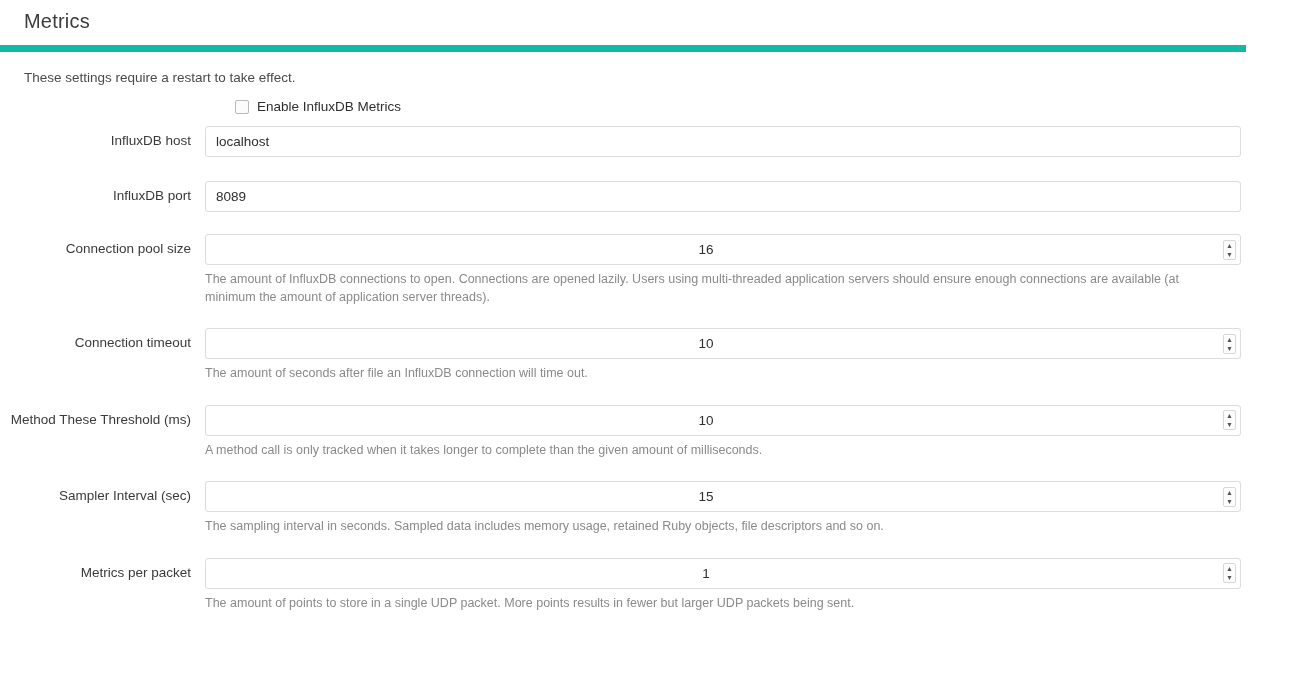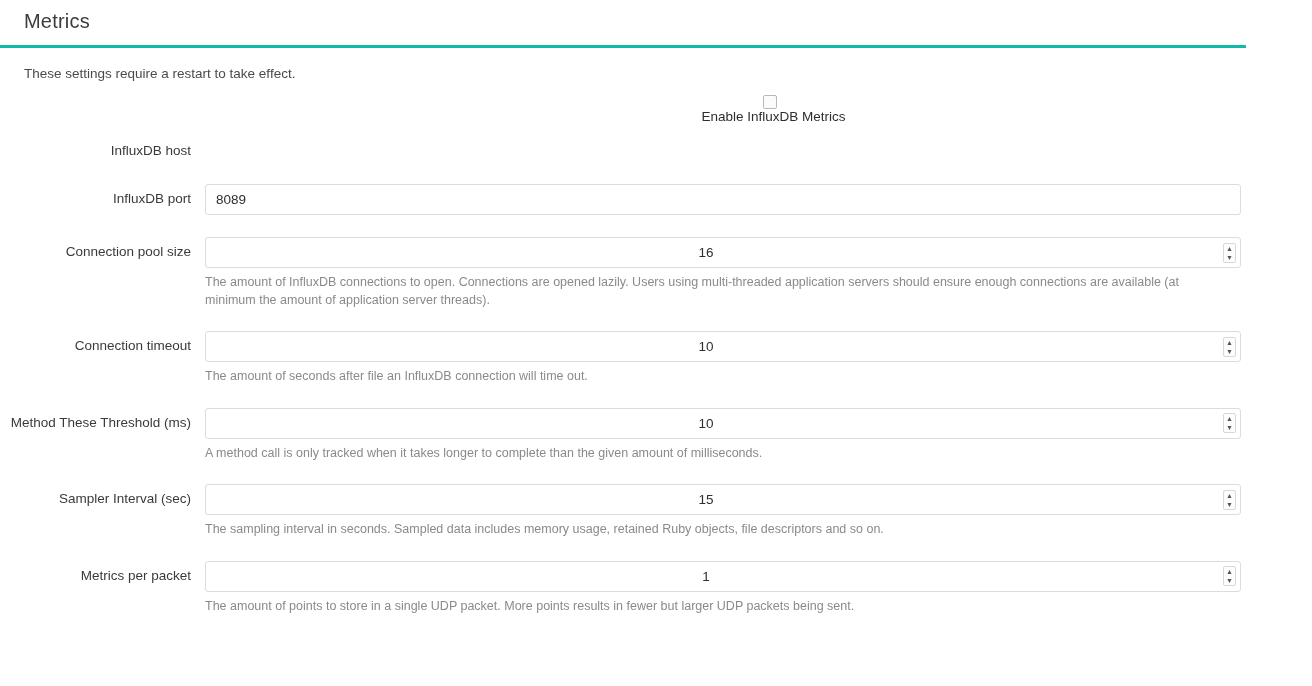--- a/index.html
+++ b/index.html
@@ -18,21 +18,21 @@
     height: 686px;
     padding: 0;
     position: relative;
   }
   .page-title {
     font-size: 20px;
     font-weight: 400;
     color: #3c3c3c;
     margin: 0;
     padding: 10px 0 12px 24px;
-    border-bottom: 3px solid #14b8a6;
+    border-bottom: 7px solid #14b8a6;
     width: 1246px;
     margin-left: 0;
     letter-spacing: 0.2px;
   }
   .intro {
     font-size: 13.5px;
     color: #4a4a4a;
     padding: 18px 0 0 24px;
   }
   .form {
@@ -56,21 +56,20 @@
   .form-control {
     flex: 1;
     padding-right: 42px;
     max-width: 1078px;
   }
   .checkbox-row {
     display: flex;
     align-items: center;
     margin-left: 235px;
     margin-bottom: 12px;
-    flex-direction: column;
   }
   .checkbox-box {
     width: 14px;
     height: 14px;
     border: 1px solid #b9b9b9;
     background: #fbfbfb;
     border-radius: 2px;
     display: inline-block;
     margin-right: 8px;
   }
@@ -143,20 +142,23 @@
 
   <div class="form">
 
     <div class="checkbox-row">
       <span class="checkbox-box"></span>
       <span class="checkbox-label">Enable InfluxDB Metrics</span>
     </div>
 
     <div class="form-row">
       <div class="form-label">InfluxDB host</div>
+      <div class="form-control">
+        <input class="text-input" type="text" value="localhost" style="">
+      </div>
     </div>
     <div class="row-gap"></div>
 
     <div class="form-row">
       <div class="form-label">InfluxDB port</div>
       <div class="form-control">
         <input class="text-input" type="text" value="8089" style="">
       </div>
     </div>
     <div class="row-gap-sm"></div>

